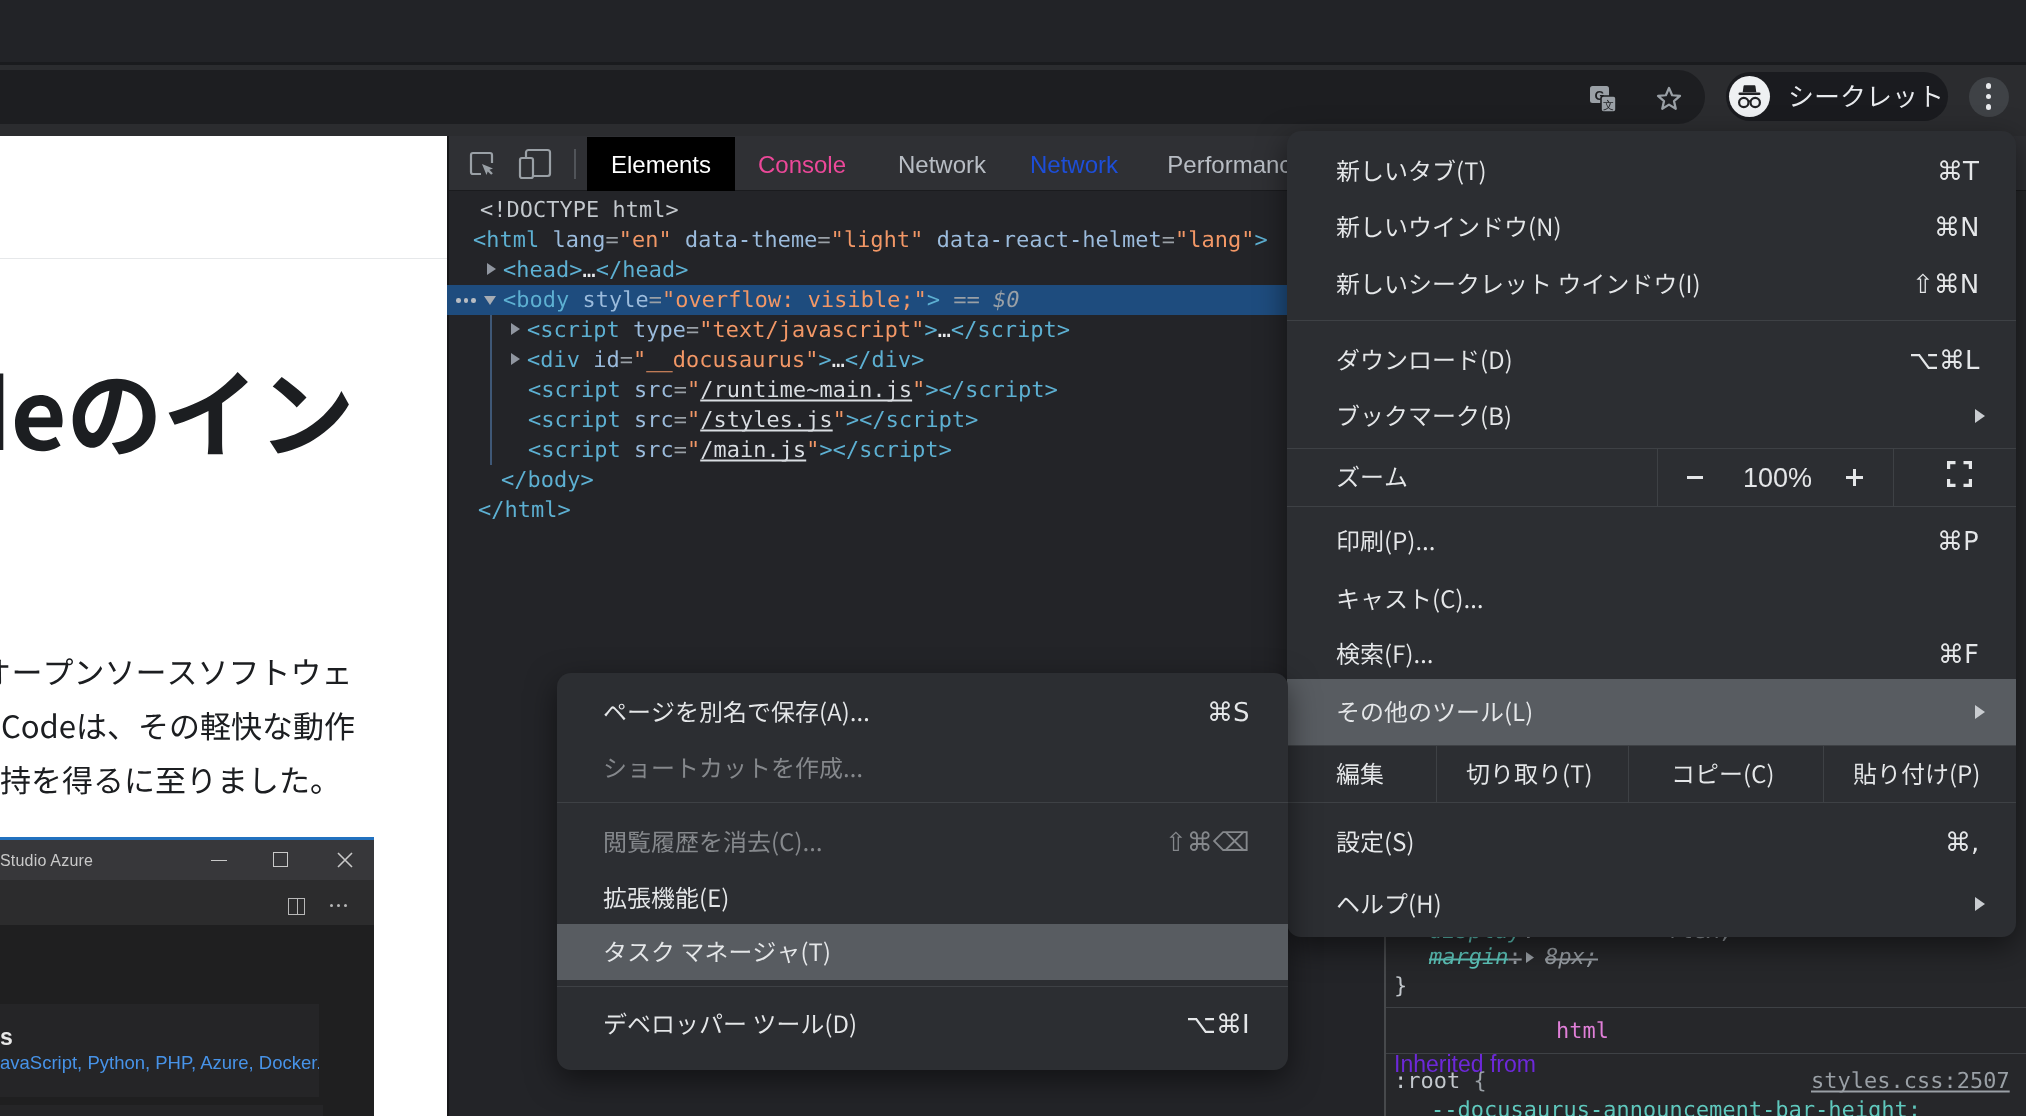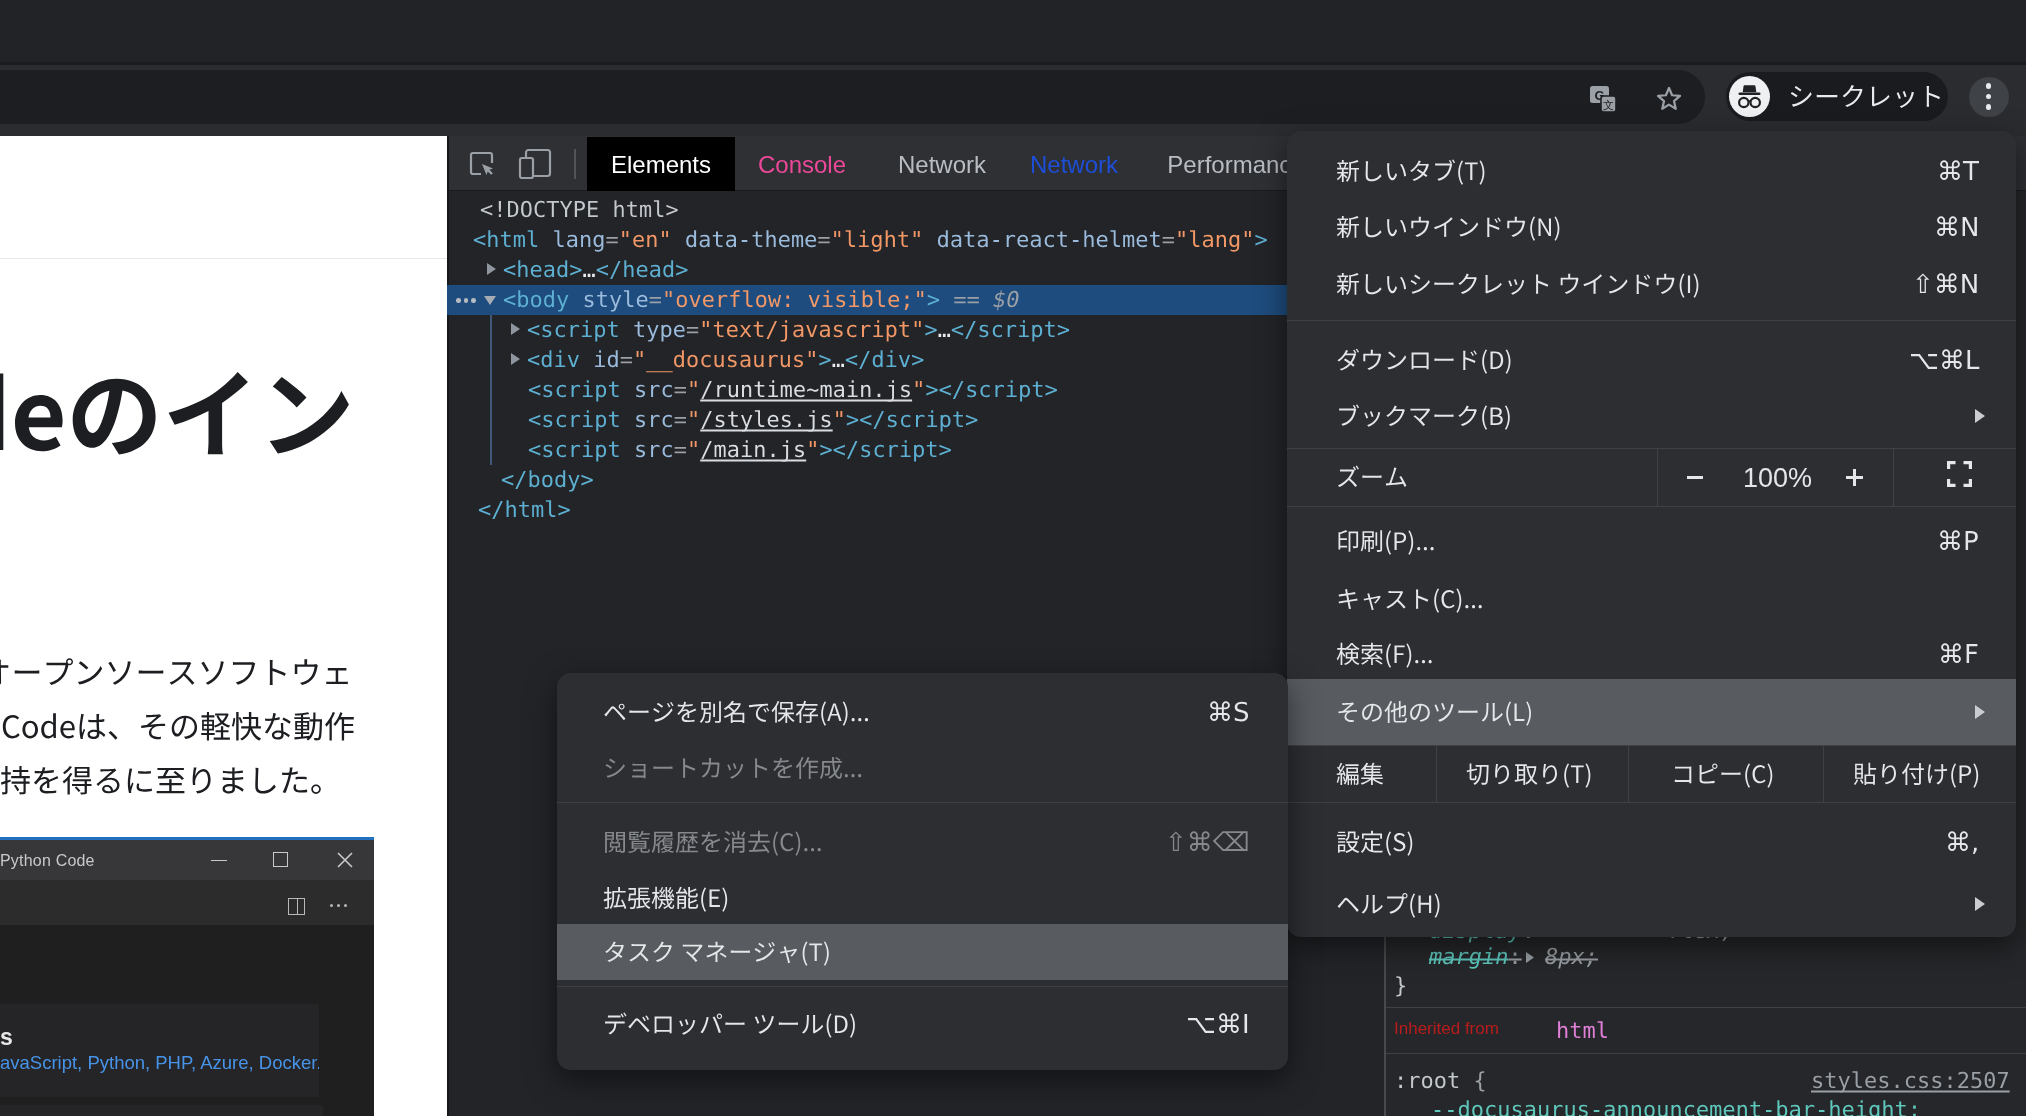--- a/index.html
+++ b/index.html
@@ -46,21 +46,21 @@
       <path transform="translate(-19.5,36)" d="M2.7 -4.4 4.5 -2.4C10.0 -5.3 15.4 -10.3 18.0 -14.0L18.1 -2.7C18.1 -1.9 17.9 -1.5 17.0 -1.5C15.8 -1.5 14.1 -1.6 12.6 -1.9L12.8 0.7C14.3 0.8 16.2 0.9 17.8 0.9C19.6 0.9 20.6 0.0 20.6 -1.6C20.6 -5.5 20.5 -11.7 20.4 -16.3H25.3C26.0 -16.3 27.1 -16.3 27.8 -16.2V-18.8C27.2 -18.8 26.0 -18.7 25.2 -18.7H20.3L20.3 -21.7C20.3 -22.5 20.3 -23.4 20.5 -24.3H17.6C17.7 -23.6 17.8 -22.8 17.9 -21.7L17.9 -18.7H6.7C5.7 -18.7 4.7 -18.8 3.8 -18.8V-16.2C4.8 -16.3 5.7 -16.3 6.7 -16.3H16.9C14.5 -12.6 9.0 -7.4 2.7 -4.4Z M34.2 -13.4V-10.4C35.1 -10.5 36.8 -10.5 38.5 -10.5C40.8 -10.5 53.2 -10.5 55.5 -10.5C56.9 -10.5 58.2 -10.4 58.8 -10.4V-13.4C58.1 -13.4 57.0 -13.3 55.5 -13.3C53.2 -13.3 40.8 -13.3 38.5 -13.3C36.7 -13.3 35.1 -13.4 34.2 -13.4Z M87.0 -22.3C87.0 -23.4 87.9 -24.3 89.0 -24.3C90.1 -24.3 91.1 -23.4 91.1 -22.3C91.1 -21.1 90.1 -20.2 89.0 -20.2C87.9 -20.2 87.0 -21.1 87.0 -22.3ZM85.5 -22.3C85.5 -21.9 85.6 -21.6 85.7 -21.3L84.7 -21.2C83.3 -21.2 70.9 -21.2 69.1 -21.2C68.1 -21.2 66.9 -21.3 66.0 -21.5V-18.7C66.8 -18.7 67.9 -18.8 69.1 -18.8C70.9 -18.8 83.2 -18.8 85.0 -18.8C84.6 -15.8 83.1 -11.5 80.9 -8.7C78.3 -5.4 74.8 -2.7 68.8 -1.2L70.9 1.1C76.6 -0.7 80.3 -3.6 83.1 -7.2C85.6 -10.4 87.1 -15.4 87.8 -18.6L87.8 -19.0C88.2 -18.8 88.6 -18.8 89.0 -18.8C90.9 -18.8 92.5 -20.3 92.5 -22.3C92.5 -24.2 90.9 -25.8 89.0 -25.8C87.1 -25.8 85.5 -24.2 85.5 -22.3Z M100.0 -22.7 98.3 -20.8C100.6 -19.3 104.4 -16.0 106.0 -14.4L107.9 -16.3C106.2 -18.0 102.2 -21.3 100.0 -22.7ZM97.4 -2.0 99.0 0.6C104.2 -0.4 108.1 -2.3 111.2 -4.2C115.9 -7.2 119.5 -11.4 121.6 -15.3L120.1 -17.9C118.3 -14.1 114.5 -9.5 109.8 -6.5C106.8 -4.7 102.8 -2.8 97.4 -2.0Z M132.2 -1.1 134.5 0.8C139.6 -1.5 143.1 -5.0 145.5 -8.7C147.7 -12.2 149.0 -16.1 149.7 -19.8C149.9 -20.3 150.1 -21.4 150.3 -22.2L147.2 -22.7C147.3 -22.1 147.2 -20.9 147.0 -20.1C146.5 -17.2 145.5 -13.5 143.1 -10.0C140.8 -6.6 137.3 -3.2 132.2 -1.1ZM130.3 -22.3 127.8 -21.0C129.1 -19.3 131.7 -14.8 133.0 -12.1L135.5 -13.5C134.4 -15.5 131.7 -20.3 130.3 -22.3Z M158.2 -13.4V-10.4C159.1 -10.5 160.8 -10.5 162.5 -10.5C164.8 -10.5 177.2 -10.5 179.5 -10.5C180.9 -10.5 182.2 -10.4 182.8 -10.4V-13.4C182.1 -13.4 181.0 -13.3 179.5 -13.3C177.2 -13.3 164.8 -13.3 162.5 -13.3C160.7 -13.3 159.1 -13.4 158.2 -13.4Z M210.8 -20.7 209.2 -21.9C208.7 -21.8 207.9 -21.7 206.9 -21.7C205.7 -21.7 196.2 -21.7 194.9 -21.7C194.0 -21.7 192.2 -21.8 191.8 -21.9V-19.1C192.1 -19.1 193.8 -19.2 194.9 -19.2C196.0 -19.2 205.9 -19.2 207.0 -19.2C206.2 -16.6 204.0 -13.0 201.9 -10.6C198.7 -7.0 194.1 -3.3 189.1 -1.4L191.1 0.7C195.7 -1.4 199.9 -4.8 203.2 -8.4C206.3 -5.5 209.6 -1.9 211.7 0.8L213.9 -1.0C211.9 -3.5 208.1 -7.5 204.8 -10.3C207.0 -13.1 209.0 -16.7 210.0 -19.4C210.2 -19.8 210.6 -20.5 210.8 -20.7Z M225.2 -1.1 227.5 0.8C232.6 -1.5 236.1 -5.0 238.5 -8.7C240.7 -12.2 242.0 -16.1 242.7 -19.8C242.9 -20.3 243.1 -21.4 243.3 -22.2L240.2 -22.7C240.3 -22.1 240.2 -20.9 240.0 -20.1C239.5 -17.2 238.5 -13.5 236.1 -10.0C233.8 -6.6 230.3 -3.2 225.2 -1.1ZM223.3 -22.3 220.8 -21.0C222.1 -19.3 224.7 -14.8 226.0 -12.1L228.5 -13.5C227.4 -15.5 224.7 -20.3 223.3 -22.3Z M274.7 -20.6 272.8 -21.8C272.2 -21.7 271.6 -21.7 271.2 -21.7C269.7 -21.7 257.4 -21.7 255.6 -21.7C254.6 -21.7 253.4 -21.8 252.5 -21.9V-19.1C253.3 -19.2 254.4 -19.2 255.6 -19.2C257.4 -19.2 269.6 -19.2 271.4 -19.2C271.0 -16.2 269.6 -11.9 267.4 -9.1C264.8 -5.8 261.3 -3.2 255.3 -1.6L257.4 0.7C263.1 -1.1 266.8 -4.0 269.6 -7.6C272.1 -10.8 273.5 -15.8 274.2 -19.1C274.4 -19.7 274.5 -20.2 274.7 -20.6Z M289.4 -2.7C289.4 -1.6 289.4 -0.1 289.2 0.9H292.2C292.1 -0.1 292.1 -1.8 292.1 -2.7L292.0 -13.0C295.5 -11.9 300.8 -9.8 304.2 -8.0L305.3 -10.6C302.0 -12.2 296.1 -14.5 292.0 -15.7V-20.8C292.0 -21.7 292.1 -23.0 292.2 -24.0H289.2C289.4 -23.0 289.4 -21.6 289.4 -20.8C289.4 -18.2 289.4 -4.5 289.4 -2.7Z M337.3 -18.8 335.7 -19.9C335.3 -19.7 334.7 -19.6 333.5 -19.6H326.6V-22.5C326.6 -23.2 326.6 -23.9 326.8 -24.8H323.8C323.9 -23.9 323.9 -23.2 323.9 -22.5V-19.6H317.1C316.0 -19.6 315.1 -19.7 314.2 -19.7C314.3 -19.1 314.3 -18.0 314.3 -17.4C314.3 -16.3 314.3 -12.9 314.3 -11.9C314.3 -11.3 314.3 -10.5 314.2 -9.9H316.9C316.8 -10.4 316.8 -11.2 316.8 -11.8C316.8 -12.7 316.8 -16.0 316.8 -17.3H334.1C333.8 -14.7 332.8 -10.9 331.2 -8.3C329.3 -5.3 325.9 -3.0 322.8 -2.0C321.8 -1.7 320.6 -1.3 319.5 -1.2L321.6 1.1C327.2 -0.4 331.5 -3.6 333.8 -7.6C335.6 -10.6 336.5 -14.5 336.9 -17.0C337.0 -17.5 337.2 -18.4 337.3 -18.8Z M345.8 -2.4V0.2C346.5 0.2 347.4 0.1 348.0 0.1H365.2C365.7 0.1 366.6 0.2 367.3 0.2V-2.4C366.6 -2.3 365.9 -2.2 365.2 -2.2H357.7V-13.6H363.7C364.4 -13.6 365.2 -13.6 365.9 -13.5V-16.0C365.3 -16.0 364.5 -15.9 363.7 -15.9H349.5C349.0 -15.9 348.0 -15.9 347.3 -16.0V-13.5C348.0 -13.6 349.0 -13.6 349.5 -13.6H355.2V-2.2H348.0C347.3 -2.2 346.5 -2.3 345.8 -2.4Z" fill="#1c1e21"></path>
     </svg>
 <svg class="abs" style="left:0;top:702px" width="420" height="46" viewBox="0 0 420 46">
       <path transform="translate(1,36)" d="M11.7 0.4C14.6 0.4 16.9 -0.8 18.7 -2.9L17.1 -4.7C15.6 -3.1 14.0 -2.1 11.8 -2.1C7.5 -2.1 4.7 -5.7 4.7 -11.4C4.7 -17.1 7.6 -20.6 11.9 -20.6C13.9 -20.6 15.3 -19.7 16.6 -18.5L18.1 -20.3C16.8 -21.8 14.6 -23.1 11.9 -23.1C6.1 -23.1 1.8 -18.7 1.8 -11.3C1.8 -4.0 6.0 0.4 11.7 0.4Z M29.2 0.4C33.3 0.4 37.0 -2.8 37.0 -8.4C37.0 -14.0 33.3 -17.3 29.2 -17.3C25.0 -17.3 21.4 -14.0 21.4 -8.4C21.4 -2.8 25.0 0.4 29.2 0.4ZM29.2 -2.0C26.3 -2.0 24.3 -4.5 24.3 -8.4C24.3 -12.3 26.3 -14.9 29.2 -14.9C32.1 -14.9 34.1 -12.3 34.1 -8.4C34.1 -4.5 32.1 -2.0 29.2 -2.0Z M47.2 0.4C49.2 0.4 51.0 -0.7 52.3 -2.0H52.4L52.6 0.0H54.9V-24.7H52.1V-18.2L52.2 -15.3C50.7 -16.5 49.5 -17.3 47.5 -17.3C43.6 -17.3 40.2 -13.9 40.2 -8.4C40.2 -2.8 42.9 0.4 47.2 0.4ZM47.8 -2.0C44.8 -2.0 43.1 -4.4 43.1 -8.4C43.1 -12.3 45.3 -14.9 48.0 -14.9C49.4 -14.9 50.7 -14.4 52.1 -13.1V-4.3C50.7 -2.7 49.3 -2.0 47.8 -2.0Z M67.5 0.4C69.7 0.4 71.5 -0.3 73.0 -1.3L72.0 -3.2C70.7 -2.4 69.4 -1.9 67.8 -1.9C64.6 -1.9 62.4 -4.2 62.2 -7.8H73.5C73.6 -8.2 73.7 -8.7 73.7 -9.4C73.7 -14.2 71.2 -17.3 66.9 -17.3C63.1 -17.3 59.4 -13.9 59.4 -8.4C59.4 -2.9 63.0 0.4 67.5 0.4ZM62.2 -9.8C62.5 -13.1 64.6 -15.0 67.0 -15.0C69.6 -15.0 71.2 -13.2 71.2 -9.8Z M82.9 -23.7 80.1 -23.9C80.1 -23.2 80.0 -22.4 79.9 -21.7C79.5 -19.1 78.5 -13.2 78.5 -8.6C78.5 -4.5 79.1 -1.1 79.7 1.1L81.9 1.0C81.8 0.7 81.8 0.2 81.8 -0.1C81.8 -0.5 81.8 -1.1 81.9 -1.5C82.2 -3.0 83.4 -6.2 84.1 -8.3L82.9 -9.3C82.3 -8.1 81.6 -6.2 81.1 -4.8C80.9 -6.3 80.8 -7.6 80.8 -9.1C80.8 -12.6 81.7 -18.7 82.3 -21.6C82.4 -22.1 82.7 -23.2 82.9 -23.7ZM95.9 -5.7 95.9 -4.7C95.9 -2.6 95.2 -1.3 92.6 -1.3C90.3 -1.3 88.8 -2.1 88.8 -3.7C88.8 -5.2 90.4 -6.2 92.8 -6.2C93.9 -6.2 94.9 -6.0 95.9 -5.7ZM98.2 -23.9H95.4C95.4 -23.3 95.5 -22.5 95.5 -22.0V-18.1L92.6 -18.1C90.7 -18.1 89.1 -18.2 87.3 -18.3V-16.0C89.2 -15.9 90.8 -15.8 92.5 -15.8L95.5 -15.8C95.5 -13.3 95.7 -10.3 95.8 -7.9C94.9 -8.1 94.0 -8.2 92.9 -8.2C88.9 -8.2 86.6 -6.1 86.6 -3.5C86.6 -0.7 88.8 1.0 93.0 1.0C97.2 1.0 98.4 -1.5 98.4 -4.0V-4.7C99.9 -3.8 101.5 -2.5 103.0 -1.1L104.4 -3.2C102.8 -4.6 100.8 -6.2 98.3 -7.2C98.1 -9.8 97.9 -12.9 97.9 -16.0C99.8 -16.1 101.6 -16.3 103.3 -16.6V-19.0C101.6 -18.7 99.8 -18.4 97.9 -18.3C97.9 -19.7 98.0 -21.2 98.0 -22.0C98.0 -22.6 98.1 -23.2 98.2 -23.9Z M114.4 1.7 116.5 -0.1C114.6 -2.3 111.8 -5.1 109.6 -6.9L107.6 -5.2C109.8 -3.4 112.4 -0.7 114.4 1.7Z M145.1 -23.2 145.2 -20.6C145.9 -20.7 146.8 -20.8 147.6 -20.8C148.9 -20.9 154.3 -21.2 155.7 -21.3C153.8 -19.5 148.8 -15.2 145.5 -12.9C143.9 -12.7 141.8 -12.5 140.1 -12.3L140.3 -10.0C144.1 -10.6 148.2 -11.0 151.5 -11.3C149.9 -10.4 147.9 -8.1 147.9 -5.5C147.9 -0.7 152.0 1.7 159.6 1.3L160.1 -1.2C159.0 -1.1 157.5 -1.0 155.7 -1.3C152.8 -1.6 150.3 -2.7 150.3 -5.8C150.3 -8.7 153.3 -11.3 156.3 -11.7C158.1 -12.0 161.1 -12.0 164.1 -11.9V-14.2C159.7 -14.2 154.1 -13.8 149.4 -13.3C151.9 -15.2 156.4 -19.0 158.7 -20.9C159.1 -21.2 159.9 -21.8 160.3 -22.0L158.8 -23.8C158.4 -23.7 157.8 -23.6 157.1 -23.5C155.3 -23.3 148.9 -23.0 147.5 -23.0C146.6 -23.0 145.8 -23.1 145.1 -23.2Z M182.7 -19.9C182.4 -17.1 181.8 -14.1 181.0 -11.5C179.4 -6.3 177.8 -4.2 176.3 -4.2C174.9 -4.2 173.1 -6.0 173.1 -9.9C173.1 -14.1 176.8 -19.2 182.7 -19.9ZM185.3 -20.0C190.6 -19.5 193.6 -15.6 193.6 -10.9C193.6 -5.6 189.7 -2.6 185.7 -1.7C185.0 -1.6 184.0 -1.4 183.0 -1.3L184.5 1.0C191.8 0.0 196.1 -4.3 196.1 -10.8C196.1 -17.1 191.5 -22.3 184.2 -22.3C176.7 -22.3 170.7 -16.4 170.7 -9.6C170.7 -4.5 173.4 -1.4 176.2 -1.4C179.1 -1.4 181.5 -4.6 183.4 -11.0C184.3 -13.9 184.9 -17.1 185.3 -20.0Z M219.9 -11.8V-7.8H214.6V-5.8H219.9V-0.4H212.7V1.7H228.9V-0.4H222.2V-5.8H227.5V-7.8H222.2V-11.8ZM224.8 -22.4C223.9 -20.3 222.6 -18.5 221.1 -17.0C219.5 -18.6 218.3 -20.4 217.4 -22.4ZM201.1 -18.3V-7.5H205.9V-5.0H200.2V-2.9H205.9V2.5H208.0V-2.9H213.7V-5.0H208.0V-7.5H213.0V-12.1C213.4 -11.7 213.9 -10.9 214.1 -10.4C216.6 -11.3 219.0 -12.5 221.1 -14.1C223.0 -12.5 225.2 -11.3 227.8 -10.5C228.1 -11.1 228.7 -12.0 229.2 -12.4C226.8 -13.1 224.6 -14.1 222.7 -15.6C224.9 -17.7 226.7 -20.5 227.7 -24.0L226.3 -24.6L225.8 -24.5H214.1V-22.4H217.2L215.4 -21.9C216.4 -19.5 217.8 -17.4 219.4 -15.6C217.5 -14.1 215.3 -13.0 213.0 -12.3V-18.3H208.0V-20.6H213.4V-22.7H208.0V-26.1H205.9V-22.7H200.5V-20.6H205.9V-18.3ZM202.8 -12.1H206.1V-9.2H202.8ZM207.8 -12.1H211.2V-9.2H207.8ZM202.8 -16.6H206.1V-13.8H202.8ZM207.8 -16.6H211.2V-13.8H207.8Z M235.2 -26.0V2.4H237.6V-26.0ZM232.4 -20.1C232.2 -17.5 231.7 -14.1 230.8 -12.1L232.7 -11.4C233.5 -13.7 234.1 -17.3 234.2 -19.8ZM237.6 -20.3C238.5 -18.5 239.5 -16.0 239.9 -14.5L241.6 -15.4C241.3 -16.9 240.2 -19.3 239.3 -21.0ZM254.9 -11.8H250.1C250.2 -13.1 250.3 -14.4 250.3 -15.7V-18.9H254.9ZM247.9 -26.0V-21.1H241.9V-18.9H247.9V-15.7C247.9 -14.5 247.9 -13.1 247.8 -11.8H240.2V-9.5H247.5C246.7 -5.7 244.6 -1.9 239.2 0.8C239.7 1.2 240.5 2.1 240.8 2.6C246.0 -0.3 248.4 -4.1 249.4 -8.1C251.2 -3.2 254.1 0.7 258.5 2.6C258.8 1.9 259.6 0.9 260.2 0.4C255.8 -1.2 252.8 -5.0 251.2 -9.5H259.9V-11.8H257.2V-21.1H250.3V-26.0Z M288.5 -14.2 289.8 -16.2C288.4 -17.4 284.9 -19.4 282.6 -20.4L281.4 -18.5C283.4 -17.5 286.8 -15.6 288.5 -14.2ZM280.2 -5.1 280.3 -3.7C280.3 -2.0 279.4 -0.7 276.8 -0.7C274.4 -0.7 273.2 -1.6 273.2 -3.1C273.2 -4.5 274.8 -5.6 277.0 -5.6C278.2 -5.6 279.2 -5.4 280.2 -5.1ZM282.3 -15.0H279.8C279.9 -12.8 280.1 -9.8 280.2 -7.2C279.2 -7.4 278.2 -7.5 277.1 -7.5C273.6 -7.5 270.9 -5.7 270.9 -2.9C270.9 0.2 273.7 1.6 277.1 1.6C281.0 1.6 282.6 -0.4 282.6 -2.9L282.5 -4.2C284.5 -3.2 286.2 -1.8 287.6 -0.7L288.9 -2.8C287.3 -4.1 285.1 -5.6 282.4 -6.6L282.2 -11.7C282.2 -12.8 282.2 -13.8 282.3 -15.0ZM274.9 -24.6 272.2 -24.9C272.1 -23.2 271.7 -21.2 271.2 -19.5C270.0 -19.4 268.9 -19.3 267.7 -19.3C266.4 -19.3 265.1 -19.4 264.0 -19.6L264.1 -17.2C265.3 -17.2 266.6 -17.1 267.7 -17.1C268.6 -17.1 269.6 -17.2 270.5 -17.2C269.1 -13.6 266.4 -8.6 263.9 -5.6L266.3 -4.4C268.7 -7.8 271.5 -13.1 273.0 -17.5C275.1 -17.8 277.0 -18.2 278.7 -18.6L278.6 -21.0C277.0 -20.4 275.3 -20.1 273.7 -19.8C274.2 -21.6 274.7 -23.5 274.9 -24.6Z M312.3 -25.6C312.3 -23.3 312.3 -21.0 312.2 -18.8H308.5V-16.6H312.1C311.9 -10.8 311.1 -5.7 308.4 -2.0V-2.2L302.1 -1.5V-4.0H308.2V-5.8H302.1V-7.7H308.2V-17.0H302.1V-18.9H308.8V-20.7H302.1V-23.0C304.4 -23.3 306.5 -23.6 308.2 -23.9L307.1 -25.7C303.8 -25.0 298.2 -24.4 293.6 -24.2C293.8 -23.7 294.1 -23.0 294.2 -22.5C296.0 -22.5 298.0 -22.7 300.0 -22.8V-20.7H293.3V-18.9H300.0V-17.0H294.2V-7.7H300.0V-5.8H294.1V-4.0H300.0V-1.3L293.3 -0.7L293.6 1.4C297.1 1.0 301.9 0.4 306.7 -0.1C306.2 0.2 305.8 0.6 305.3 1.0C305.9 1.3 306.7 2.1 307.0 2.6C312.6 -1.5 314.0 -8.3 314.4 -16.6H318.8C318.5 -5.3 318.1 -1.2 317.3 -0.2C317.1 0.2 316.8 0.2 316.3 0.2C315.7 0.2 314.3 0.2 312.8 0.1C313.1 0.7 313.4 1.7 313.4 2.3C314.9 2.4 316.4 2.4 317.3 2.3C318.2 2.2 318.8 2.0 319.3 1.1C320.4 -0.2 320.7 -4.5 321.0 -17.6C321.0 -17.9 321.0 -18.8 321.0 -18.8H314.4C314.5 -21.0 314.5 -23.3 314.5 -25.6ZM296.1 -11.6H300.0V-9.3H296.1ZM302.1 -11.6H306.2V-9.3H302.1ZM296.1 -15.3H300.0V-13.1H296.1ZM302.1 -15.3H306.2V-13.1H302.1Z M339.3 -25.7C337.7 -21.1 335.2 -16.6 332.4 -13.7C332.9 -13.3 333.8 -12.5 334.2 -12.1C335.8 -13.9 337.3 -16.1 338.6 -18.6H340.8V2.4H343.1V-5.1H352.5V-7.3H343.1V-12.0H352.1V-14.1H343.1V-18.6H352.8V-20.9H339.8C340.4 -22.2 341.0 -23.7 341.5 -25.1ZM331.8 -25.9C330.1 -21.2 327.1 -16.6 324.1 -13.5C324.5 -13.0 325.2 -11.7 325.4 -11.2C326.5 -12.3 327.5 -13.5 328.5 -14.9V2.4H330.8V-18.6C332.0 -20.7 333.2 -23.0 334.0 -25.2Z" fill="#1c1e21"></path>
     </svg>
 <svg class="abs" style="left:0;top:756px" width="420" height="46" viewBox="0 0 420 46">
       <path transform="translate(0,36)" d="M13.9 -6.3C15.2 -4.7 16.7 -2.3 17.3 -0.8L19.2 -2.0C18.6 -3.5 17.0 -5.7 15.7 -7.3ZM19.4 -25.9V-22.0H12.8V-19.9H19.4V-16.0H11.2V-13.8H23.5V-10.4H11.6V-8.2H23.5V-0.3C23.5 0.1 23.4 0.2 22.9 0.2C22.4 0.2 20.8 0.3 19.1 0.2C19.4 0.8 19.7 1.8 19.8 2.4C22.1 2.4 23.6 2.4 24.5 2.1C25.5 1.7 25.7 1.1 25.7 -0.3V-8.2H29.6V-10.4H25.7V-13.8H29.8V-16.0H21.6V-19.9H28.3V-22.0H21.6V-25.9ZM5.3 -26.0V-19.8H1.3V-17.6H5.3V-10.9C3.6 -10.4 2.1 -9.9 0.9 -9.6L1.5 -7.3L5.3 -8.5V-0.3C5.3 0.1 5.1 0.2 4.8 0.2C4.4 0.2 3.2 0.2 1.9 0.2C2.1 0.9 2.4 1.8 2.5 2.4C4.5 2.4 5.7 2.3 6.4 2.0C7.2 1.6 7.5 1.0 7.5 -0.3V-9.2L10.8 -10.4L10.5 -12.5L7.5 -11.5V-17.6H10.8V-19.8H7.5V-26.0Z M58.3 -13.7 57.3 -16.0C56.5 -15.5 55.7 -15.2 54.8 -14.8C53.2 -14.0 51.3 -13.3 49.1 -12.3C48.7 -14.1 47.0 -15.1 45.0 -15.1C43.7 -15.1 41.9 -14.7 40.7 -13.9C41.8 -15.3 42.8 -17.1 43.5 -18.7C46.9 -18.8 50.7 -19.1 53.8 -19.6L53.8 -21.9C50.9 -21.4 47.5 -21.1 44.4 -20.9C44.8 -22.4 45.1 -23.6 45.3 -24.5L42.7 -24.7C42.7 -23.6 42.4 -22.2 41.9 -20.9L39.9 -20.8C38.5 -20.8 36.3 -21.0 34.7 -21.2V-18.8C36.4 -18.7 38.4 -18.7 39.7 -18.7H41.1C39.9 -16.2 37.9 -13.0 33.9 -9.2L36.1 -7.6C37.1 -8.9 38.0 -10.0 38.9 -10.8C40.3 -12.2 42.3 -13.1 44.2 -13.1C45.6 -13.1 46.7 -12.5 47.0 -11.2C43.4 -9.3 39.7 -7.0 39.7 -3.3C39.7 0.4 43.3 1.4 47.7 1.4C50.4 1.4 53.8 1.1 56.2 0.8L56.3 -1.6C53.5 -1.2 50.2 -0.9 47.8 -0.9C44.6 -0.9 42.2 -1.3 42.2 -3.7C42.2 -5.7 44.2 -7.4 47.1 -8.9C47.1 -7.3 47.1 -5.3 47.0 -4.1H49.4L49.3 -10.0C51.6 -11.1 53.8 -12.0 55.6 -12.7C56.4 -13.0 57.5 -13.5 58.3 -13.7Z M76.9 -19.1H87.2V-16.6H76.9ZM76.9 -23.3H87.2V-20.8H76.9ZM74.7 -25.1V-14.8H89.5V-25.1ZM74.7 -4.5C76.1 -3.1 77.8 -1.2 78.6 0.1L80.4 -1.2C79.5 -2.4 77.8 -4.2 76.4 -5.5ZM69.8 -26.0C68.4 -23.8 65.6 -21.2 63.2 -19.6C63.5 -19.1 64.1 -18.2 64.4 -17.7C67.2 -19.5 70.2 -22.4 72.0 -25.1ZM72.0 -8.1V-6.0H84.6V-0.1C84.6 0.3 84.4 0.4 83.9 0.4C83.5 0.5 82.0 0.5 80.2 0.4C80.5 1.0 80.8 1.9 81.0 2.5C83.3 2.5 84.8 2.5 85.7 2.1C86.6 1.8 86.9 1.2 86.9 -0.1V-6.0H91.5V-8.1H86.9V-10.7H91.0V-12.7H72.8V-10.7H84.6V-8.1ZM70.3 -19.1C68.5 -15.9 65.5 -12.7 62.7 -10.7C63.1 -10.1 63.7 -8.9 63.9 -8.4C65.1 -9.4 66.3 -10.6 67.5 -11.8V2.4H69.8V-14.5C70.8 -15.7 71.6 -17.0 72.4 -18.3Z M111.0 -1.0C110.2 -0.9 109.4 -0.8 108.5 -0.8C106.1 -0.8 104.3 -1.8 104.3 -3.3C104.3 -4.3 105.4 -5.2 106.8 -5.2C109.2 -5.2 110.7 -3.5 111.0 -1.0ZM100.4 -22.8 100.5 -20.3C101.1 -20.4 101.8 -20.4 102.5 -20.5C104.2 -20.6 110.4 -20.8 112.0 -20.9C110.4 -19.5 106.5 -16.2 104.8 -14.8C103.0 -13.3 99.0 -10.0 96.5 -7.9L98.2 -6.0C102.2 -10.0 104.9 -12.2 110.1 -12.2C114.1 -12.2 117.1 -10.0 117.1 -6.9C117.1 -4.4 115.7 -2.6 113.2 -1.6C112.8 -4.6 110.7 -7.1 106.9 -7.1C104.0 -7.1 102.1 -5.2 102.1 -3.1C102.1 -0.5 104.7 1.3 108.9 1.3C115.4 1.3 119.5 -1.9 119.5 -6.9C119.5 -11.1 115.8 -14.2 110.7 -14.2C109.3 -14.2 107.8 -14.0 106.4 -13.5C108.8 -15.5 113.0 -19.1 114.6 -20.3C115.1 -20.8 115.8 -21.2 116.3 -21.6L114.9 -23.4C114.6 -23.3 114.1 -23.2 113.2 -23.1C111.6 -23.0 104.2 -22.7 102.6 -22.7C102.0 -22.7 101.1 -22.8 100.4 -22.8Z M138.1 -20.9V-18.4C141.5 -18.1 147.6 -18.1 150.9 -18.4V-21.0C147.8 -20.5 141.5 -20.4 138.1 -20.9ZM139.3 -8.3 137.1 -8.5C136.8 -7.0 136.6 -5.9 136.6 -4.9C136.6 -2.0 138.9 -0.2 144.1 -0.2C147.3 -0.2 149.9 -0.5 151.9 -0.9L151.8 -3.5C149.3 -2.9 146.9 -2.7 144.1 -2.7C139.9 -2.7 138.9 -4.0 138.9 -5.5C138.9 -6.3 139.0 -7.2 139.3 -8.3ZM132.2 -23.3 129.5 -23.6C129.5 -22.9 129.4 -22.1 129.2 -21.4C128.9 -18.8 127.8 -13.5 127.8 -8.9C127.8 -4.7 128.4 -1.2 129.0 1.0L131.2 0.9C131.2 0.6 131.2 0.1 131.1 -0.2C131.1 -0.6 131.2 -1.1 131.3 -1.6C131.6 -3.1 132.7 -6.4 133.5 -8.6L132.2 -9.5C131.7 -8.3 130.9 -6.4 130.4 -5.0C130.2 -6.5 130.1 -7.8 130.1 -9.4C130.1 -12.8 131.1 -18.4 131.7 -21.2C131.8 -21.8 132.1 -22.8 132.2 -23.3Z M173.4 -19.7C174.7 -18.7 176.2 -17.5 177.6 -16.3L165.5 -15.9C166.6 -17.7 167.9 -19.9 168.9 -21.9H183.9V-24.1H157.4V-21.9H165.9C165.0 -19.9 163.9 -17.6 162.8 -15.9L157.9 -15.7L158.0 -13.4C163.4 -13.5 171.8 -13.9 179.8 -14.3C180.7 -13.5 181.4 -12.6 181.9 -12.0L184.0 -13.5C182.2 -15.7 178.3 -18.8 175.2 -21.0ZM169.2 -12.8V-9.0H159.4V-6.8H169.2V-1.0H156.7V1.2H184.4V-1.0H171.6V-6.8H181.8V-9.0H171.6V-12.8Z M196.5 -24.5 193.8 -24.6C193.7 -23.7 193.7 -22.8 193.5 -21.9C193.2 -19.4 192.6 -14.8 192.6 -11.9C192.6 -9.9 192.8 -8.1 192.9 -6.9L195.3 -7.1C195.1 -8.7 195.1 -9.7 195.2 -10.9C195.6 -15.0 199.2 -20.6 203.1 -20.6C206.3 -20.6 208.0 -17.1 208.0 -12.2C208.0 -4.4 202.7 -1.7 196.0 -0.7L197.5 1.6C205.2 0.2 210.6 -3.6 210.6 -12.2C210.6 -18.8 207.6 -22.9 203.5 -22.9C199.5 -22.9 196.3 -19.0 195.1 -15.8C195.2 -18.0 195.9 -22.2 196.5 -24.5Z M232.5 -5.5 232.5 -3.4C232.5 -1.3 231.0 -0.7 229.2 -0.7C226.2 -0.7 224.9 -1.8 224.9 -3.3C224.9 -4.7 226.5 -5.8 229.5 -5.8C230.5 -5.8 231.5 -5.7 232.5 -5.5ZM222.7 -14.7 222.8 -12.3C225.0 -12.1 228.4 -11.9 230.5 -11.9H232.3L232.4 -7.7C231.6 -7.8 230.7 -7.9 229.8 -7.9C225.3 -7.9 222.6 -6.0 222.6 -3.1C222.6 -0.2 225.1 1.4 229.5 1.4C233.6 1.4 235.0 -0.7 235.0 -2.9L234.9 -4.8C238.0 -3.7 240.6 -1.8 242.4 -0.2L243.8 -2.4C242.1 -3.8 238.9 -6.1 234.8 -7.2L234.6 -12.0C237.5 -12.1 240.2 -12.3 243.2 -12.7L243.2 -15.0C240.4 -14.6 237.6 -14.3 234.5 -14.2V-14.5V-18.5C237.5 -18.7 240.5 -18.9 242.9 -19.2L242.9 -21.5C240.2 -21.0 237.3 -20.8 234.5 -20.6L234.6 -22.5C234.6 -23.4 234.7 -24.1 234.8 -24.6H232.1C232.2 -24.2 232.3 -23.3 232.3 -22.8V-20.6H230.8C228.7 -20.6 224.9 -20.9 222.9 -21.2L222.9 -18.9C224.9 -18.7 228.7 -18.4 230.9 -18.4H232.2V-14.5V-14.1H230.5C228.5 -14.1 225.0 -14.3 222.7 -14.7Z M258.5 -24.1 255.4 -24.2C255.6 -23.3 255.7 -22.2 255.7 -21.0C255.7 -17.8 255.3 -9.9 255.3 -5.3C255.3 -0.3 258.4 1.6 262.9 1.6C269.7 1.6 273.7 -2.3 275.8 -5.3L274.1 -7.4C271.8 -4.2 268.6 -1.0 263.0 -1.0C260.0 -1.0 257.9 -2.2 257.9 -5.6C257.9 -10.2 258.1 -17.5 258.3 -21.0C258.3 -22.0 258.4 -23.1 258.5 -24.1Z M295.6 -14.9V-12.6C297.6 -12.9 299.5 -13.0 301.4 -13.0C303.2 -13.0 305.0 -12.8 306.6 -12.6L306.7 -14.9C305.0 -15.1 303.1 -15.2 301.3 -15.2C299.3 -15.2 297.3 -15.1 295.6 -14.9ZM296.3 -7.4 294.0 -7.6C293.7 -6.3 293.5 -5.2 293.5 -4.0C293.5 -0.9 296.2 0.6 301.1 0.6C303.3 0.6 305.4 0.4 307.1 0.2L307.1 -2.4C305.3 -2.0 303.1 -1.7 301.1 -1.7C296.7 -1.7 295.9 -3.2 295.9 -4.6C295.9 -5.4 296.0 -6.4 296.3 -7.4ZM285.9 -19.2C284.7 -19.2 283.6 -19.3 282.1 -19.4L282.2 -17.0C283.3 -17.0 284.5 -16.9 285.8 -16.9C286.7 -16.9 287.6 -16.9 288.7 -17.0C288.4 -15.9 288.1 -14.7 287.9 -13.7C286.7 -9.3 284.5 -3.0 282.7 0.2L285.4 1.1C287.0 -2.3 289.1 -8.7 290.2 -13.1C290.6 -14.4 290.9 -15.9 291.2 -17.2C293.4 -17.5 295.6 -17.8 297.7 -18.3V-20.7C295.8 -20.2 293.7 -19.9 291.7 -19.6L292.2 -21.9C292.3 -22.5 292.5 -23.7 292.7 -24.4L289.8 -24.6C289.8 -24.0 289.8 -22.9 289.7 -22.1C289.6 -21.5 289.4 -20.5 289.2 -19.4C288.0 -19.3 286.9 -19.2 285.9 -19.2Z M316.0 -7.6C313.4 -7.6 311.3 -5.5 311.3 -2.9C311.3 -0.2 313.4 1.9 316.0 1.9C318.6 1.9 320.8 -0.2 320.8 -2.9C320.8 -5.5 318.6 -7.6 316.0 -7.6ZM316.0 0.3C314.3 0.3 312.9 -1.1 312.9 -2.9C312.9 -4.6 314.3 -6.0 316.0 -6.0C317.8 -6.0 319.2 -4.6 319.2 -2.9C319.2 -1.1 317.8 0.3 316.0 0.3Z" fill="#1c1e21"></path>
     </svg>
 <div class="abs" style="left:0px;top:837px;width:374px;height:3px;background:#2271bf"></div>
 <div class="abs" style="left:0px;top:840px;width:374px;height:40px;background:#37373a"></div>
-<div class="abs" style="left:0px;top:852px;width:100px;height:18px;font-size:16px;color:#c9c9c9;font-family:'Liberation Sans';letter-spacing:0.2px">Python Code</div>
+<div class="abs" style="left:0px;top:852px;width:100px;height:18px;font-size:16px;color:#c9c9c9;font-family:'Liberation Sans';letter-spacing:0.2px">Studio Azure</div>
 <div class="abs" style="left:211px;top:859.5px;width:16px;height:1.7px;background:#c9c9c9"></div>
 <div class="abs" style="left:273px;top:852px;width:15px;height:15px;border:1.5px solid #c9c9c9"></div>
 <svg class="abs" style="left:336px;top:851px" width="18" height="18" viewBox="0 0 18 18">
       <path d="M2 2 L16 16 M16 2 L2 16" stroke="#c9c9c9" stroke-width="1.6"></path>
     </svg>
 <div class="abs" style="left:0px;top:880px;width:374px;height:45px;background:#2c2c2d"></div>
 <div class="abs" style="left:288px;top:898px;width:17px;height:17px;border:1.8px solid #b8b8b8"></div>
 <div class="abs" style="left:296.5px;top:898px;width:1.8px;height:17px;background:#b8b8b8"></div>
 <div class="abs" style="left:330px;top:904px;width:3.4px;height:3.4px;border-radius:50%;background:#b8b8b8"></div>
 <div class="abs" style="left:337px;top:904px;width:3.4px;height:3.4px;border-radius:50%;background:#b8b8b8"></div>
@@ -242,21 +242,21 @@
         <path d="M8.8 -5.0Q8.8 -6.2 8.1 -6.9Q7.4 -7.6 6.1 -7.6Q4.6 -7.6 3.6 -6.6Q2.6 -5.5 2.6 -3.8Q2.6 -2.7 3.4 -2.0Q4.1 -1.4 5.3 -1.4Q6.9 -1.4 7.8 -2.4Q8.8 -3.3 8.8 -5.0ZM4.6 -8.5Q3.5 -8.9 2.9 -9.7Q2.3 -10.5 2.3 -11.6Q2.3 -13.6 3.9 -14.9Q5.5 -16.3 7.8 -16.3Q9.7 -16.3 10.9 -15.4Q12.1 -14.4 12.1 -12.8Q12.1 -11.3 11.1 -10.1Q10.0 -8.8 8.3 -8.4Q9.6 -8.1 10.3 -7.2Q11.0 -6.3 11.0 -4.9Q11.0 -2.6 9.4 -1.2Q7.8 0.3 5.2 0.3Q3.0 0.3 1.7 -0.8Q0.4 -1.9 0.4 -3.8Q0.4 -5.6 1.6 -6.9Q2.7 -8.1 4.6 -8.5ZM7.6 -14.7Q6.2 -14.7 5.3 -13.8Q4.5 -12.9 4.5 -11.6Q4.5 -10.5 5.1 -9.9Q5.7 -9.3 6.8 -9.3Q8.1 -9.3 9.0 -10.2Q9.9 -11.2 9.9 -12.5Q9.9 -13.5 9.3 -14.1Q8.7 -14.7 7.6 -14.7Z M16.4 -1.5 15.2 4.6H13.2L16.5 -12.0H18.4L18.1 -10.5Q18.8 -11.4 19.7 -11.8Q20.6 -12.3 21.7 -12.3Q23.5 -12.3 24.4 -11.2Q25.4 -10.1 25.4 -8.1Q25.4 -6.5 24.9 -5.0Q24.5 -3.4 23.8 -2.3Q23.0 -1.0 21.9 -0.3Q20.8 0.3 19.5 0.3Q18.4 0.3 17.6 -0.1Q16.9 -0.6 16.4 -1.5ZM19.4 -1.4Q20.2 -1.4 20.9 -1.8Q21.7 -2.3 22.2 -3.2Q22.7 -4.2 23.0 -5.5Q23.3 -6.7 23.3 -7.9Q23.3 -9.3 22.7 -10.0Q22.2 -10.6 21.1 -10.6Q20.2 -10.6 19.4 -10.2Q18.7 -9.7 18.2 -8.7Q17.6 -7.8 17.3 -6.6Q17.0 -5.3 17.0 -4.1Q17.0 -2.8 17.6 -2.1Q18.3 -1.4 19.4 -1.4Z M39.5 -12.0 34.0 -6.2 37.4 0.0H35.3L32.6 -4.8L28.2 0.0H25.7L31.8 -6.4L28.6 -12.0H30.8L33.1 -7.8L37.0 -12.0Z M44.1 -3.3H46.8L46.3 -1.0L43.6 3.1H41.9L43.6 -1.0ZM45.7 -11.4H48.4L47.7 -8.2H45.0Z" fill="#9aa0a6"></path>
         <rect x="0.0" y="-5.5" width="53.0" height="2" fill="#9aa0a6"></rect>
       </g>
     </svg>
 <svg style="position:absolute;left:1394px;top:971px;overflow:visible" width="13" height="30">
       <g transform="translate(0,22)">
         <path d="M2.4 2.0H3.1Q4.6 2.0 5.1 1.6Q5.5 1.1 5.5 -0.4V-3.1Q5.5 -4.8 6.0 -5.5Q6.5 -6.3 7.7 -6.6Q6.5 -6.8 6.0 -7.6Q5.5 -8.4 5.5 -10.1V-12.7Q5.5 -14.2 5.1 -14.7Q4.6 -15.2 3.1 -15.2H2.4V-16.7H3.0Q5.7 -16.7 6.6 -15.9Q7.5 -15.1 7.5 -12.8V-10.2Q7.5 -8.6 8.1 -8.0Q8.7 -7.3 10.2 -7.3H10.9V-5.8H10.2Q8.7 -5.8 8.1 -5.2Q7.5 -4.6 7.5 -2.9V-0.4Q7.5 2.0 6.6 2.8Q5.7 3.6 3.0 3.6H2.4Z" fill="#c3c8cd"></path>
       </g>
     </svg>
 <div class="abs" style="left:1386px;top:1007px;width:640px;height:1px;background:#3e4145"></div>
-<div class="abs" style="left:1394px;top:1019px;font-size:17px;color:#b91c1c;white-space:nowrap">Inherited from</div>
+<div class="abs" style="left:1394px;top:1051px;font-size:23px;color:#6d28d9;white-space:nowrap">Inherited from</div>
 <svg style="position:absolute;left:1556px;top:1016px;overflow:visible" width="53" height="30">
       <g transform="translate(0,22)">
         <path d="M11.3 -7.5V0.0H9.3V-7.5Q9.3 -9.1 8.7 -9.8Q8.2 -10.6 7.0 -10.6Q5.6 -10.6 4.8 -9.6Q4.1 -8.6 4.1 -6.8V0.0H2.1V-16.7H4.1V-10.2Q4.6 -11.3 5.5 -11.8Q6.4 -12.3 7.6 -12.3Q9.5 -12.3 10.4 -11.1Q11.3 -9.9 11.3 -7.5Z M19.8 -15.4V-12.0H24.3V-10.5H19.8V-4.0Q19.8 -2.6 20.3 -2.1Q20.9 -1.6 22.1 -1.6H24.3V0.0H21.9Q19.7 0.0 18.8 -0.9Q17.9 -1.8 17.9 -4.0V-10.5H14.7V-12.0H17.9V-15.4Z M33.8 -10.8Q34.1 -11.6 34.7 -12.0Q35.2 -12.3 36.0 -12.3Q37.5 -12.3 38.1 -11.2Q38.7 -10.1 38.7 -7.0V0.0H36.9V-6.9Q36.9 -9.4 36.6 -10.0Q36.3 -10.7 35.6 -10.7Q34.7 -10.7 34.4 -10.0Q34.1 -9.3 34.1 -6.9V0.0H32.3V-6.9Q32.3 -9.5 32.0 -10.1Q31.6 -10.7 30.9 -10.7Q30.1 -10.7 29.8 -10.0Q29.5 -9.3 29.5 -6.9V0.0H27.7V-12.0H29.5V-11.0Q29.8 -11.6 30.3 -12.0Q30.9 -12.3 31.5 -12.3Q32.4 -12.3 32.9 -11.9Q33.5 -11.6 33.8 -10.8Z M46.6 -4.4Q46.6 -3.0 47.1 -2.4Q47.6 -1.7 48.5 -1.7H50.8V0.0H48.3Q46.6 0.0 45.6 -1.1Q44.6 -2.3 44.6 -4.4V-15.3H41.5V-16.8H46.6Z" fill="#e07fd8"></path>
       </g>
     </svg>
 <div class="abs" style="left:1386px;top:1053px;width:640px;height:1px;background:#3e4145"></div>
 <svg style="position:absolute;left:1394px;top:1066px;overflow:visible" width="93" height="30">
       <g transform="translate(0,22)">
         <path d="M5.3 -11.4H8.0V-8.2H5.3ZM5.3 -3.3H8.0V0.0H5.3Z M25.7 -9.5Q25.0 -10.0 24.4 -10.3Q23.7 -10.5 22.9 -10.5Q21.1 -10.5 20.1 -9.3Q19.1 -8.2 19.1 -6.0V0.0H17.1V-12.0H19.1V-9.7Q19.6 -11.0 20.6 -11.6Q21.7 -12.3 23.1 -12.3Q23.8 -12.3 24.4 -12.1Q25.1 -12.0 25.7 -11.6Z M33.1 -10.6Q31.6 -10.6 30.8 -9.5Q30.1 -8.3 30.1 -6.0Q30.1 -3.7 30.8 -2.5Q31.6 -1.4 33.1 -1.4Q34.6 -1.4 35.4 -2.5Q36.2 -3.7 36.2 -6.0Q36.2 -8.3 35.4 -9.5Q34.6 -10.6 33.1 -10.6ZM33.1 -12.3Q35.6 -12.3 36.9 -10.7Q38.3 -9.1 38.3 -6.0Q38.3 -2.9 36.9 -1.3Q35.6 0.3 33.1 0.3Q30.6 0.3 29.3 -1.3Q28.0 -2.9 28.0 -6.0Q28.0 -9.1 29.3 -10.7Q30.6 -12.3 33.1 -12.3Z M46.4 -10.6Q44.8 -10.6 44.1 -9.5Q43.3 -8.3 43.3 -6.0Q43.3 -3.7 44.1 -2.5Q44.8 -1.4 46.4 -1.4Q47.9 -1.4 48.6 -2.5Q49.4 -3.7 49.4 -6.0Q49.4 -8.3 48.6 -9.5Q47.9 -10.6 46.4 -10.6ZM46.4 -12.3Q48.9 -12.3 50.2 -10.7Q51.5 -9.1 51.5 -6.0Q51.5 -2.9 50.2 -1.3Q48.9 0.3 46.4 0.3Q43.8 0.3 42.5 -1.3Q41.2 -2.9 41.2 -6.0Q41.2 -9.1 42.5 -10.7Q43.8 -12.3 46.4 -12.3Z M59.6 -15.4V-12.0H64.1V-10.5H59.6V-4.0Q59.6 -2.6 60.1 -2.1Q60.6 -1.6 61.8 -1.6H64.1V0.0H61.6Q59.4 0.0 58.5 -0.9Q57.6 -1.8 57.6 -4.0V-10.5H54.4V-12.0H57.6V-15.4Z" fill="#c3c8cd"></path>
         <path d="M90.3 2.0V3.6H89.7Q87.0 3.6 86.1 2.8Q85.2 2.0 85.2 -0.4V-2.9Q85.2 -4.6 84.6 -5.2Q84.0 -5.8 82.5 -5.8H81.8V-7.3H82.5Q84.0 -7.3 84.6 -8.0Q85.2 -8.6 85.2 -10.2V-12.8Q85.2 -15.1 86.1 -15.9Q87.0 -16.7 89.7 -16.7H90.3V-15.2H89.6Q88.1 -15.2 87.6 -14.7Q87.2 -14.2 87.2 -12.7V-10.1Q87.2 -8.4 86.7 -7.6Q86.2 -6.8 85.0 -6.6Q86.2 -6.3 86.7 -5.5Q87.2 -4.8 87.2 -3.1V-0.4Q87.2 1.1 87.6 1.6Q88.1 2.0 89.6 2.0Z" fill="#9aa0a6"></path>

